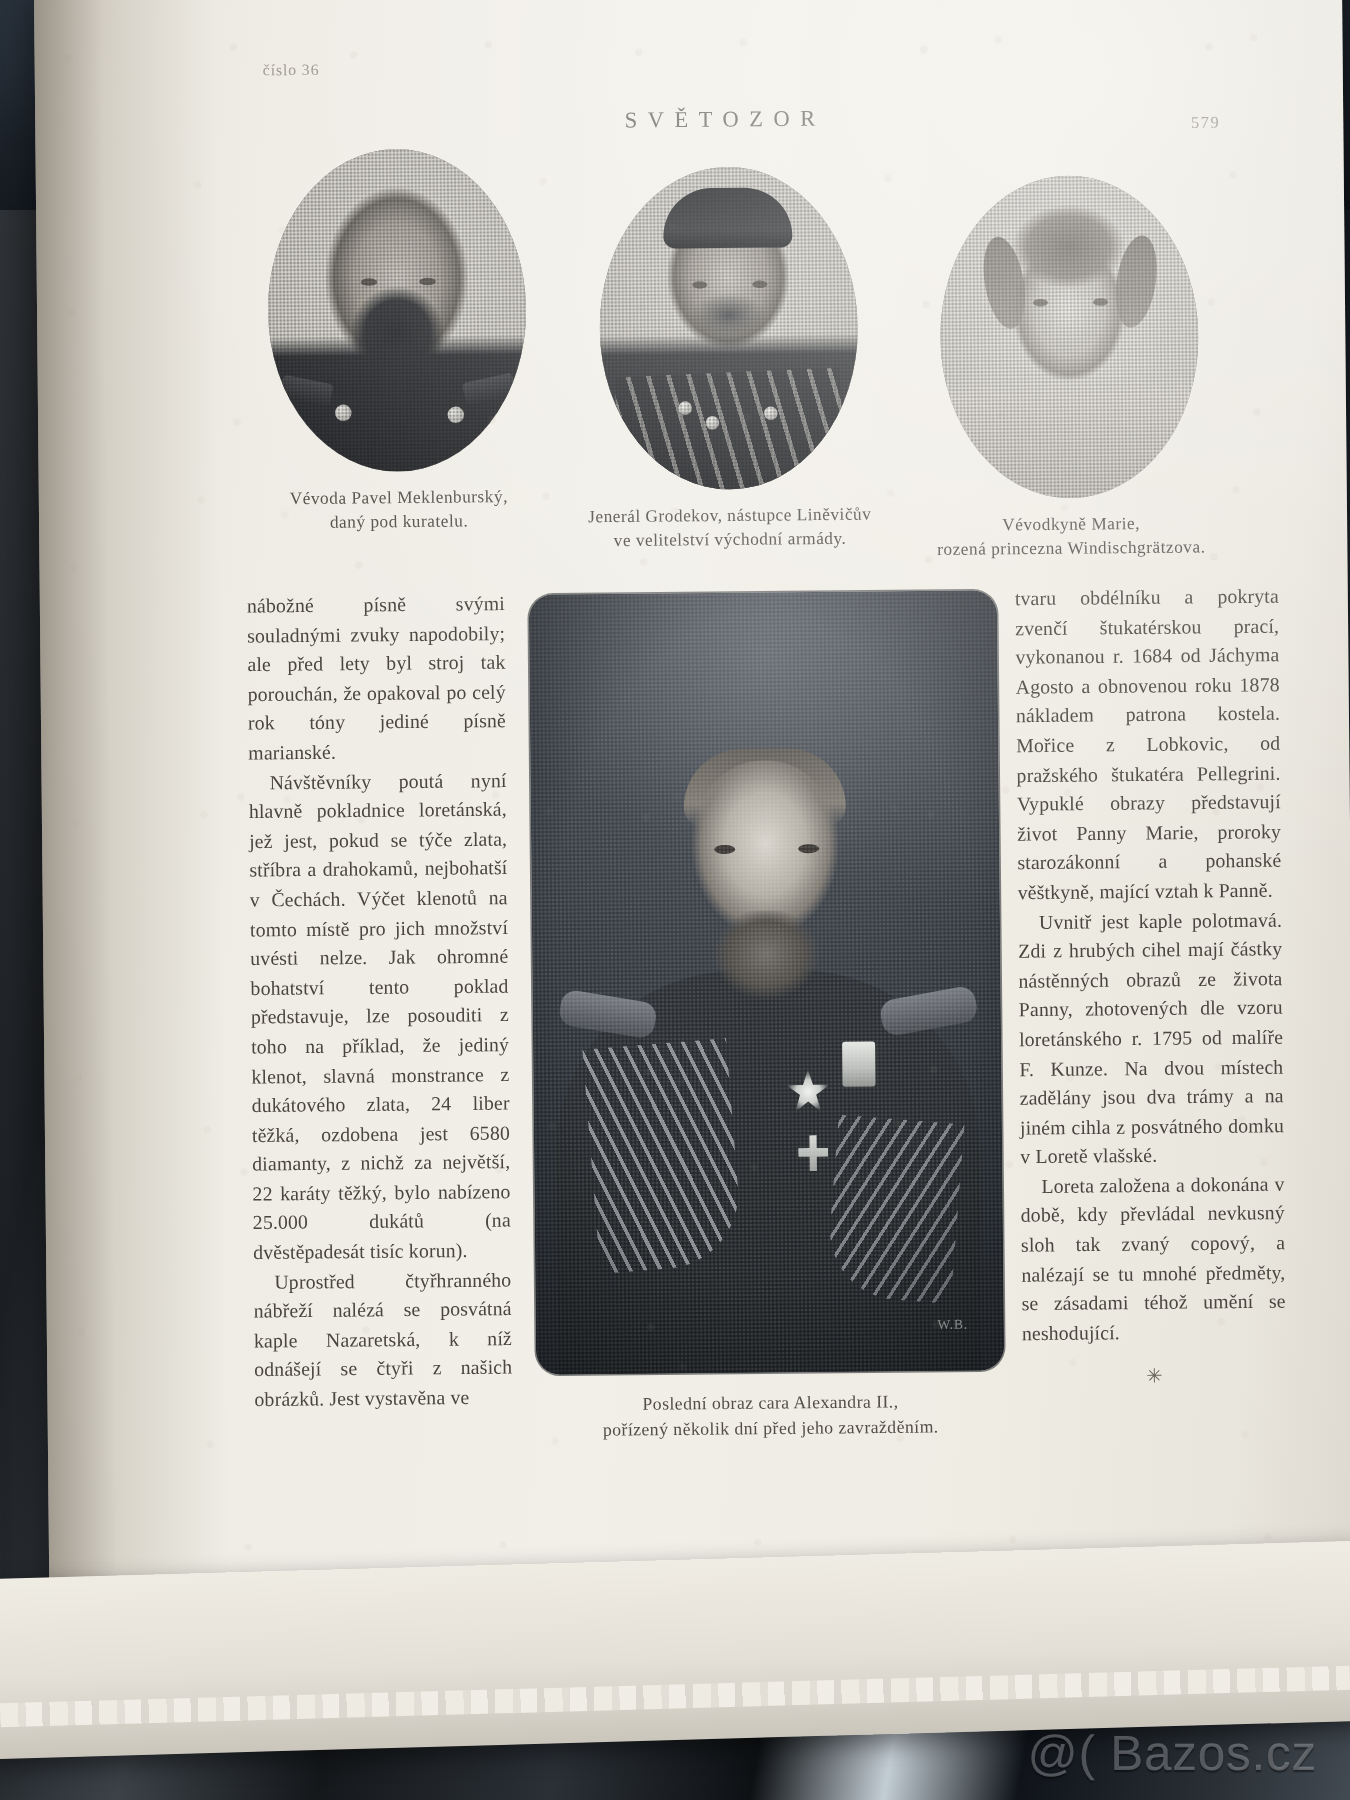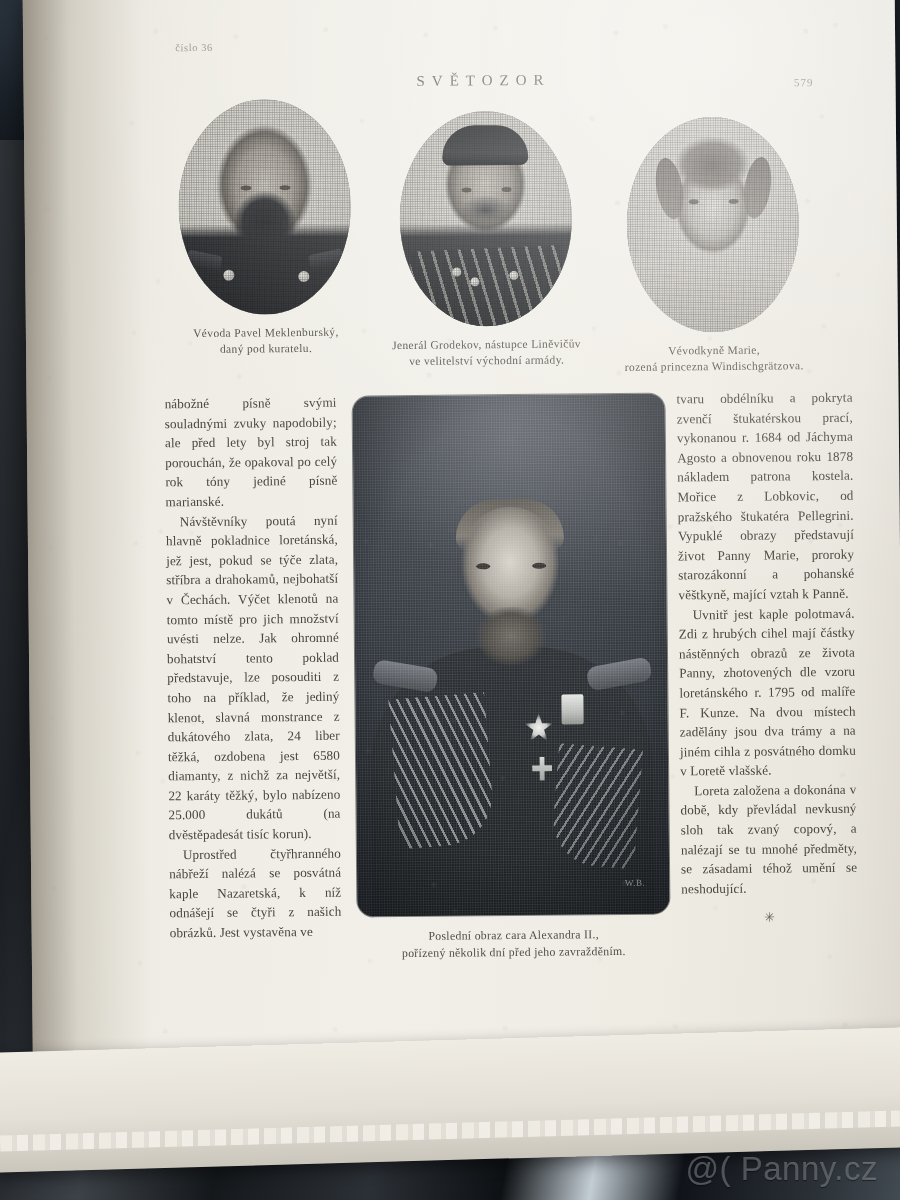--- a/index.html
+++ b/index.html
@@ -549,13 +549,13 @@
 
     </div>
   </div>
 
   <div id="sheen"></div>
 </div>
 
 <div id="page-edge"></div>
 <div id="torn-edge"></div>
 
-<div id="watermark">@( Panny.cz</div>
+<div id="watermark">@( Bazos.cz</div>
 
 </body></html>

